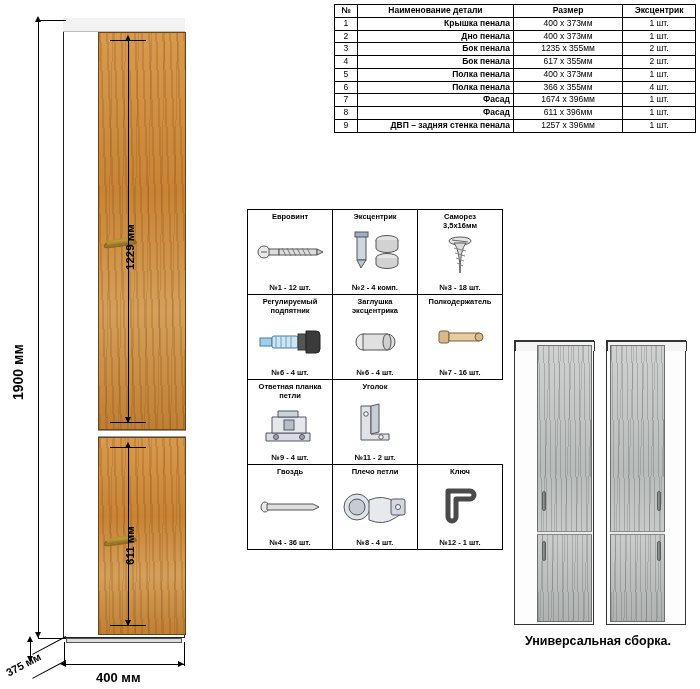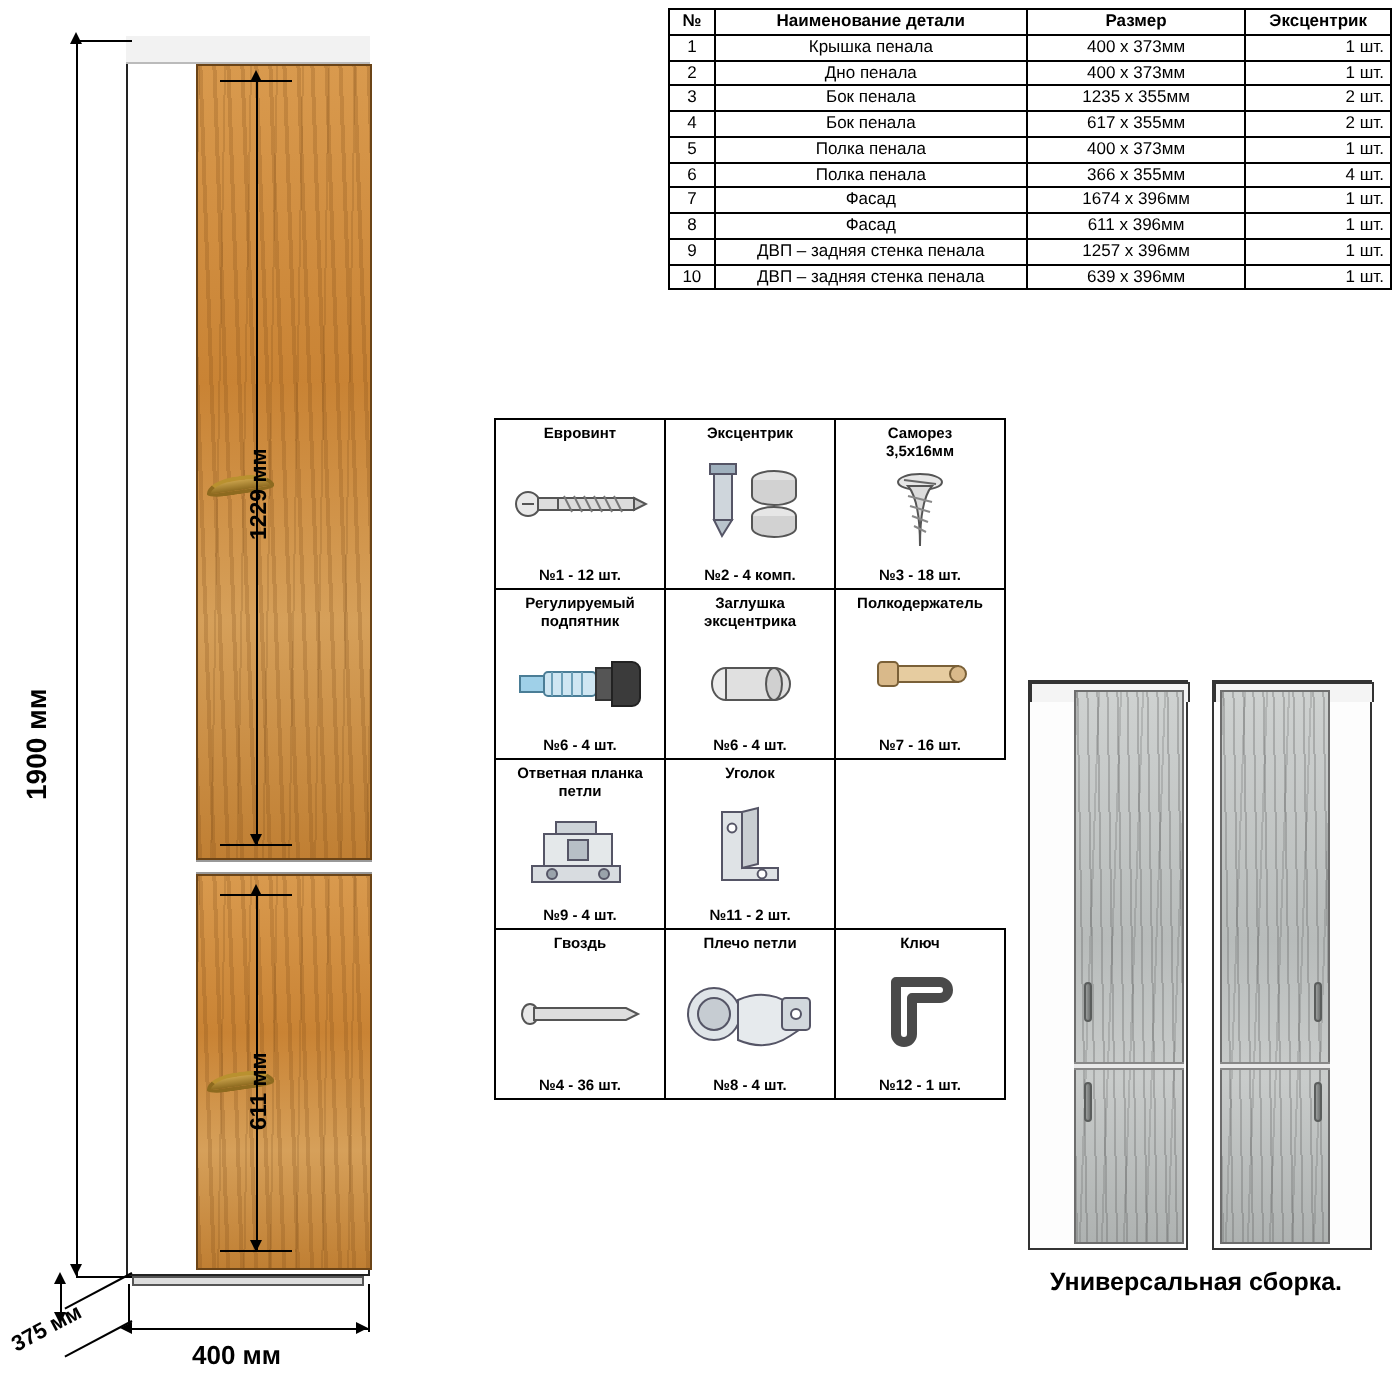--- a/index.html
+++ b/index.html
@@ -22,23 +22,23 @@
     background:#fff;
   }
   #parts-table th, #parts-table td {
     border:1px solid #000;
     padding:1px 3px;
     vertical-align:middle;
     line-height:1.15;
   }
   #parts-table th { font-weight:bold; text-align:center; font-size:8.5px; }
   #parts-table td.num { text-align:center; width:22px; }
-  #parts-table td.nm  { text-align:center; width:150px; }
+  #parts-table td.nm  { text-align:right; width:150px;font-weight:bold; }
   #parts-table td.sz  { text-align:center; width:105px; }
-  #parts-table td.qt  { text-align:right; width:70px; }
+  #parts-table td.qt  { text-align:center; width:70px; }
 
   
   #hardware {
     left:248px; top:210px; width:258px;
   }
   .hw-row { display:flex; }
   .hw-cell {
     width:86px; height:86px;
     border:1px solid #000;
     margin:-1px 0 0 -1px;
@@ -195,26 +195,20 @@
     <tr>
       <td class="num">8</td>
       <td class="nm">Фасад</td>
       <td class="sz">611 х 396мм</td>
       <td class="qt">1 шт.</td>
     </tr>
     <tr>
       <td class="num">9</td>
       <td class="nm">ДВП – задняя стенка пенала</td>
       <td class="sz">1257 х 396мм</td>
-      <td class="qt">1 шт.</td>
-    </tr>
-    <tr>
-      <td class="num">10</td>
-      <td class="nm">ДВП – задняя стенка пенала</td>
-      <td class="sz">639 х 396мм</td>
       <td class="qt">1 шт.</td>
     </tr>
   </tbody>
 </table>
 
 <div class="abs" id="left-drawing">
 
   <div class="cab-body"></div>
   <div class="cab-top-bevel"></div>
 

